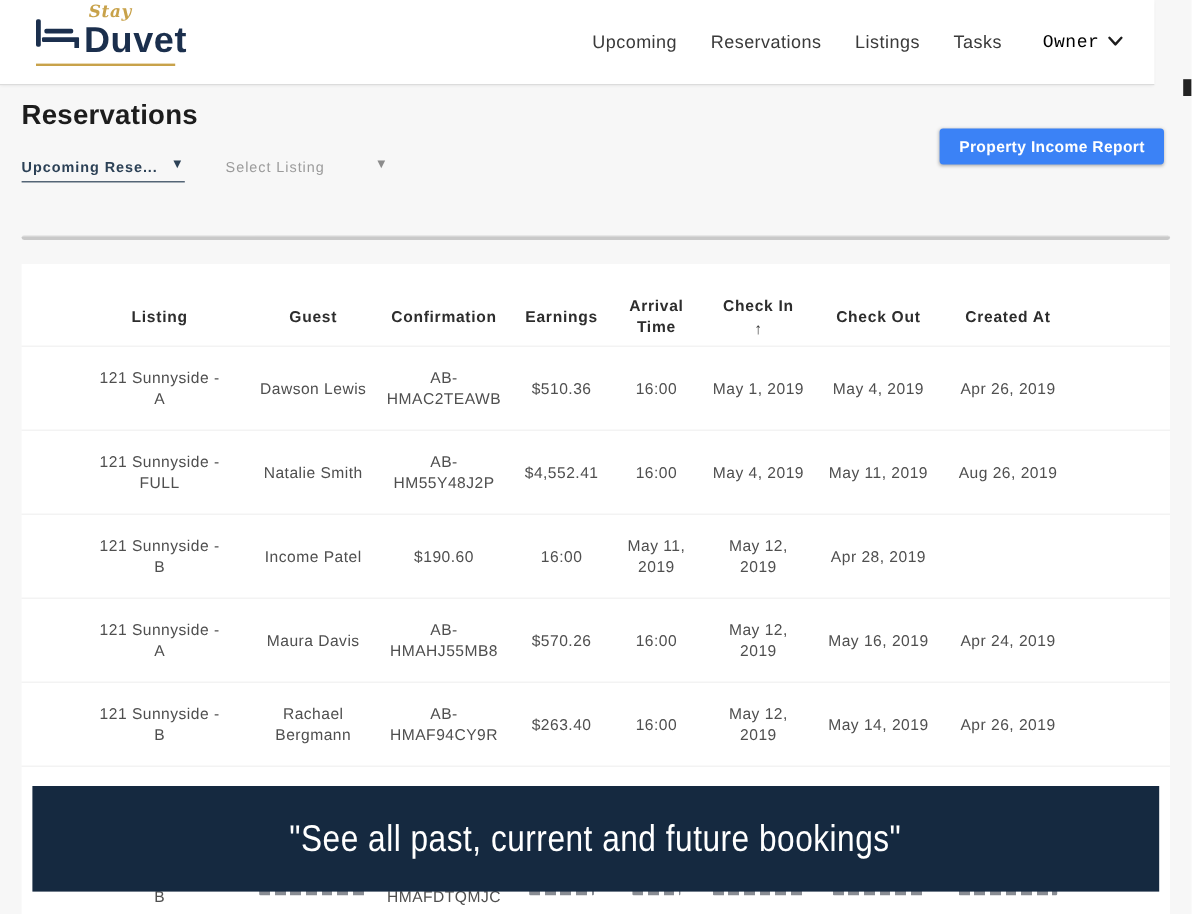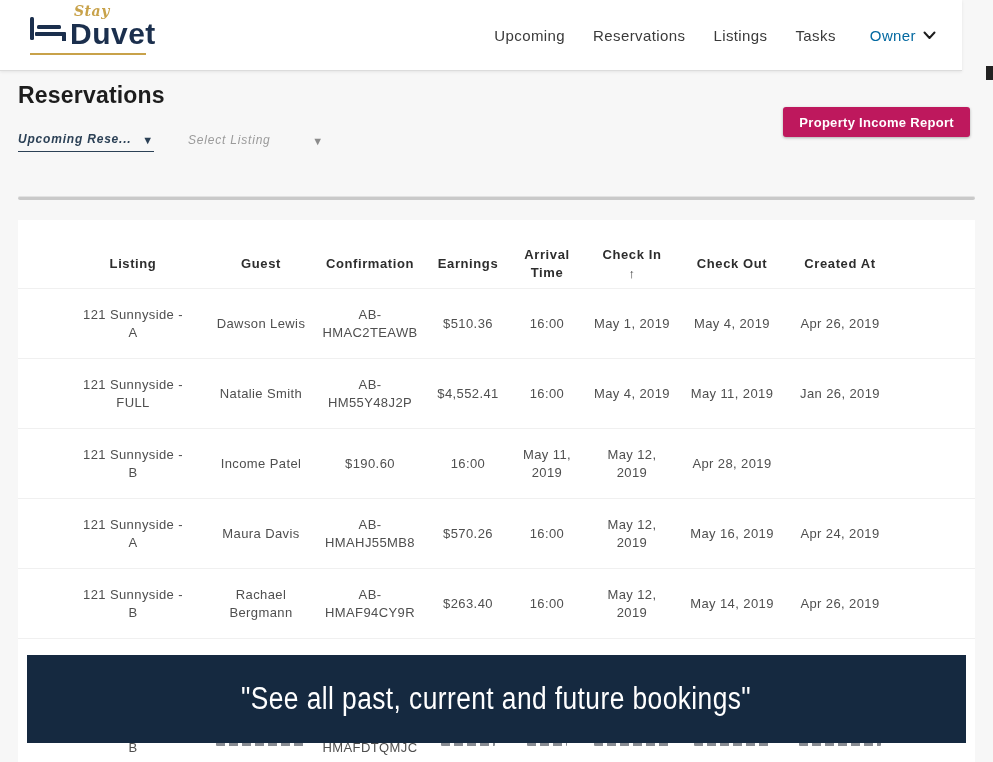--- a/index.html
+++ b/index.html
@@ -28,45 +28,45 @@
     position:absolute; top:-13px; left:44px;
     font-family:"DejaVu Serif", serif; font-style:italic; font-weight:700;
     color:#c8a24a; font-size:14px; letter-spacing:.5px;
   }
   .logo .gold-rule {
     position:absolute; left:0; bottom:0; width:116px; height:2px; background:#c8a24a;
   }
   nav { display:flex; align-items:center; gap:28px; }
   .nav-link { font-size:15px; color:#3a3a3a; letter-spacing:.4px; cursor:pointer; }
   .user-menu { display:flex; align-items:center; gap:7px; cursor:pointer; margin-left:6px; }
-  .user-menu .label { font-size:15px; color:#0369a1; letter-spacing:.4px; }
+  .user-menu .label { font-size:15px; color:#000000; letter-spacing:.4px;font-family:Liberation Mono, monospace; }
 
   .scroll-thumb {
     position:absolute; right:0; top:66px; width:7px; height:14px; background:#222; z-index:9;
   }
 
   
   .page-title {
     position:absolute; top:82px; left:18px;
     font-size:23px; font-weight:800; color:#1d1d1d; letter-spacing:.2px;
   }
   .filters { position:absolute; top:132px; left:18px; display:flex; gap:34px; }
   .filter {
-    width:136px; display:flex; align-items:flex-end; justify-content:space-between;
-    font-size:12px; letter-spacing:.8px; font-weight:700; cursor:pointer; padding-bottom:5px;font-style:italic;
+    width:136px; display:flex; align-items:flex-start; justify-content:space-between;
+    font-size:12px; letter-spacing:.8px; font-weight:700; cursor:pointer; padding-bottom:5px;
   }
   .filter.active { color:#2c4156; border-bottom:1px solid #2c4156; }
   .filter.placeholder { color:#9b9b9b; font-weight:400; }
   .caret { font-size:11px; line-height:1; }
   .filter.active .caret { color:#2c4156; }
   .filter.placeholder .caret { color:#8c8c8c; }
 
   .report-btn {
     position:absolute; top:107px; right:23px; height:30px; padding:0 16px;
-    background:#be185d; color:#fff; border:none; border-radius:3px;
+    background:#3b82f6; color:#fff; border:none; border-radius:3px;
     font-family:"Liberation Sans", sans-serif;
     font-size:13px; font-weight:700; letter-spacing:.3px; cursor:pointer;
     box-shadow:0 1px 3px rgba(0,0,0,.3);
   }
 
   .section-divider {
     position:absolute; top:196px; left:18px; right:18px; height:4px;
     background:#c9c9c9; border-top:1px solid #e2e2e2; border-radius:2px;
   }
 
@@ -243,21 +243,21 @@
     <div class="td">
         <span>16:00</span>
       </div>
     <div class="td">
         <span>May 4, 2019</span>
       </div>
     <div class="td">
         <span>May 11, 2019</span>
       </div>
     <div class="td">
-        <span>Jan 26, 2019</span>
+        <span>Aug 26, 2019</span>
       </div>
   </div>
 
   <div class="grid-row trow">
     <div class="td">
         <span class="cell-text">121 Sunnyside - B</span>
       </div>
     <div class="td guest">
         <span class="cell-text">Income Patel</span>
       </div>

